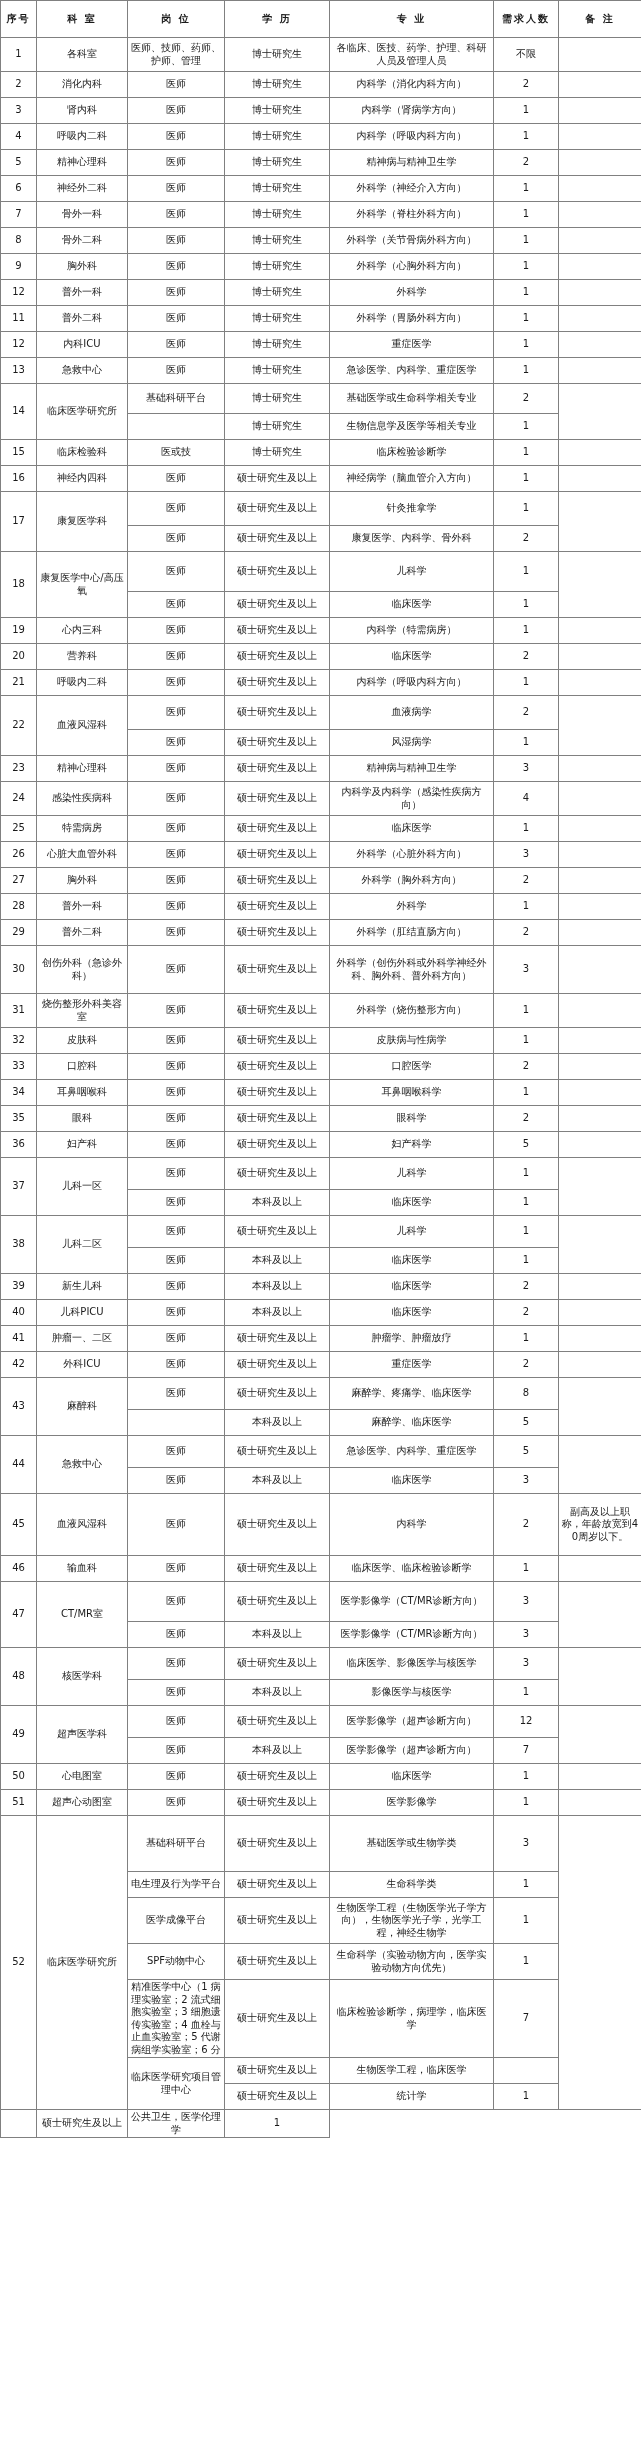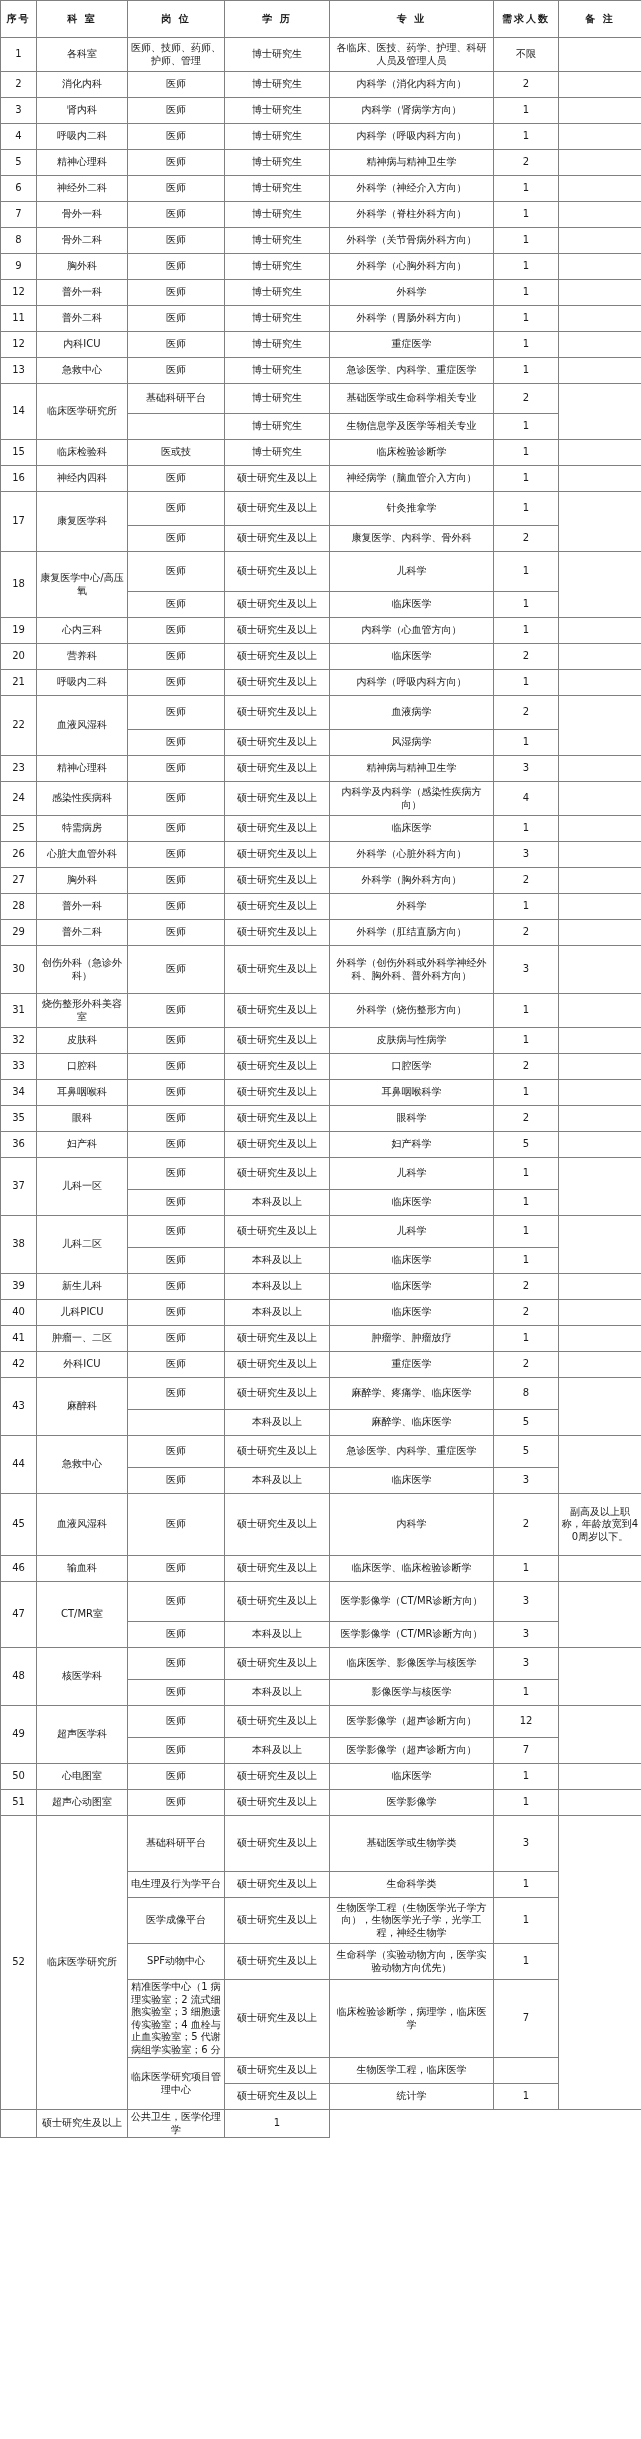--- a/index.html
+++ b/index.html
@@ -262,21 +262,21 @@
           <td class="post">医师</td>
           <td>硕士研究生及以上</td>
           <td>临床医学</td>
           <td class="num">1</td>
         </tr>
         <tr style="height: 26px;">
           <td class="idx" rowspan="1">19</td>
           <td class="dept" rowspan="1">心内三科</td>
           <td class="post">医师</td>
           <td>硕士研究生及以上</td>
-          <td>内科学（心血管方向）</td>
+          <td>内科学（特需病房）</td>
           <td class="num">1</td>
           <td class="rem" rowspan="1"></td>
         </tr>
         <tr style="height: 26px;">
           <td class="idx" rowspan="1">20</td>
           <td class="dept" rowspan="1">营养科</td>
           <td class="post">医师</td>
           <td>硕士研究生及以上</td>
           <td>临床医学</td>
           <td class="num">2</td>

